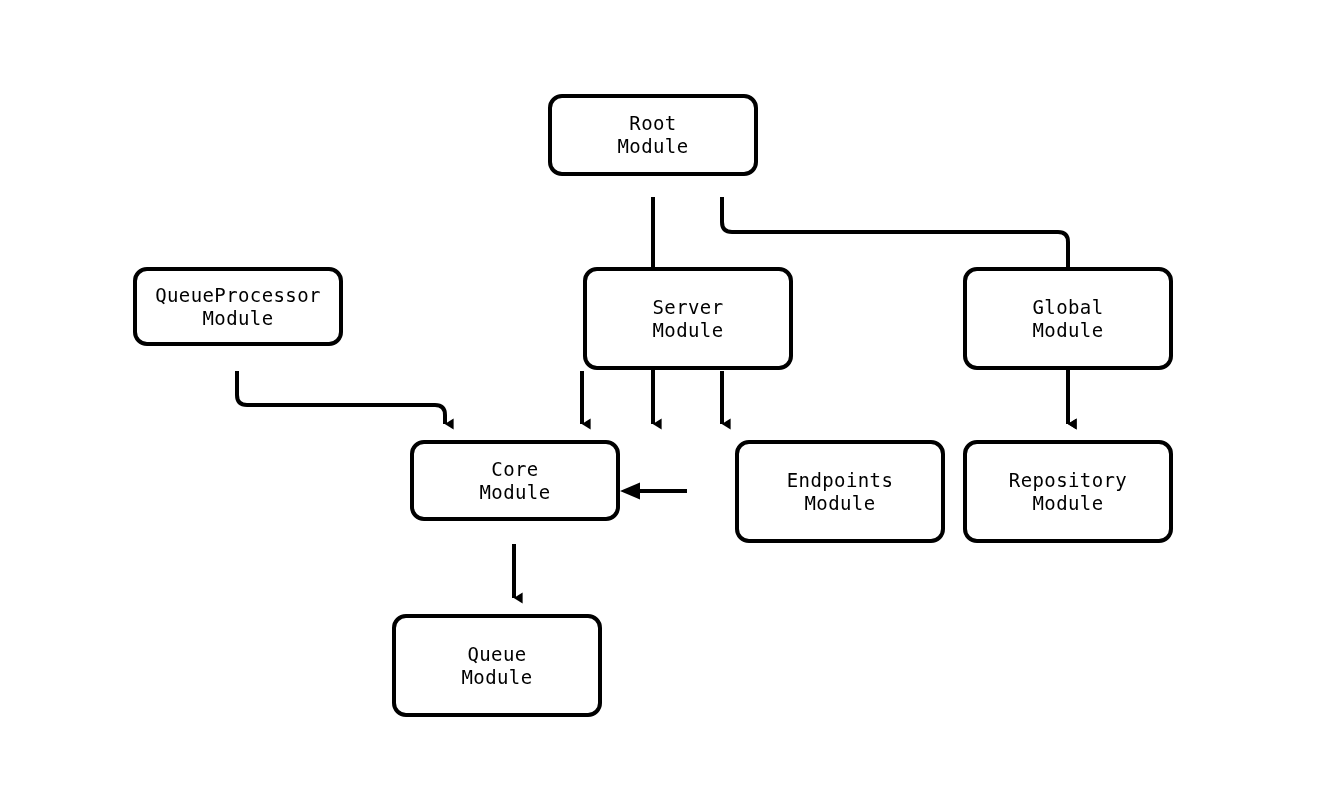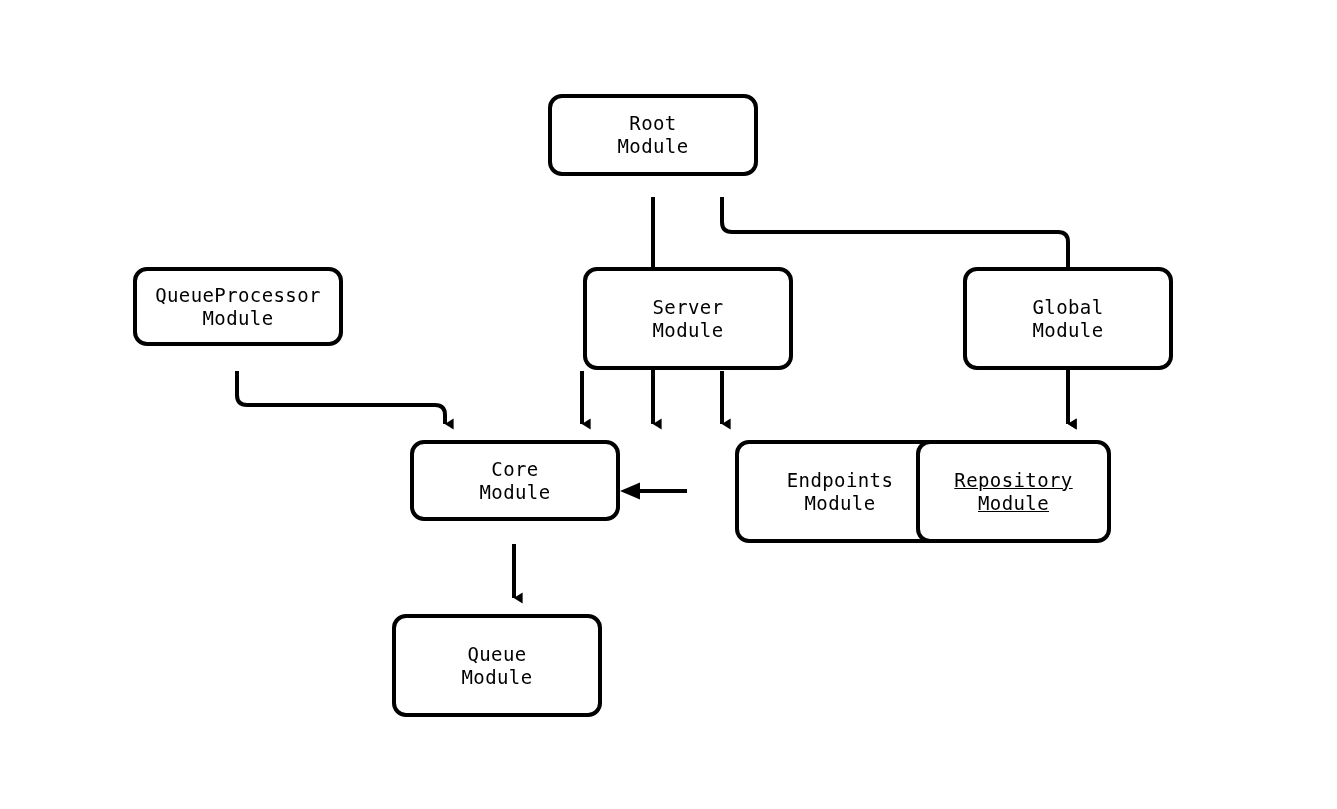--- a/index.html
+++ b/index.html
@@ -113,21 +113,21 @@
   <div class="node" style="left:410px; top:440px; width:210px; height:81px;">
     <div class="node-label">Core
 Module</div>
   </div>
 
   <div class="node" style="left:687px; top:440px; width:210px; height:103px;margin-left:48px;">
     <div class="node-label">Endpoints
 Module</div>
   </div>
 
-  <div class="node" style="left:916px; top:440px; width:195px; height:103px;text-decoration:underline;">
+  <div class="node" style="left:963px; top:440px; width:210px; height:103px;">
     <div class="node-label">Repository
 Module</div>
   </div>
 
   <div class="node" style="left:392px; top:614px; width:210px; height:103px;">
     <div class="node-label">Queue
 Module</div>
   </div>
 
 </div>

